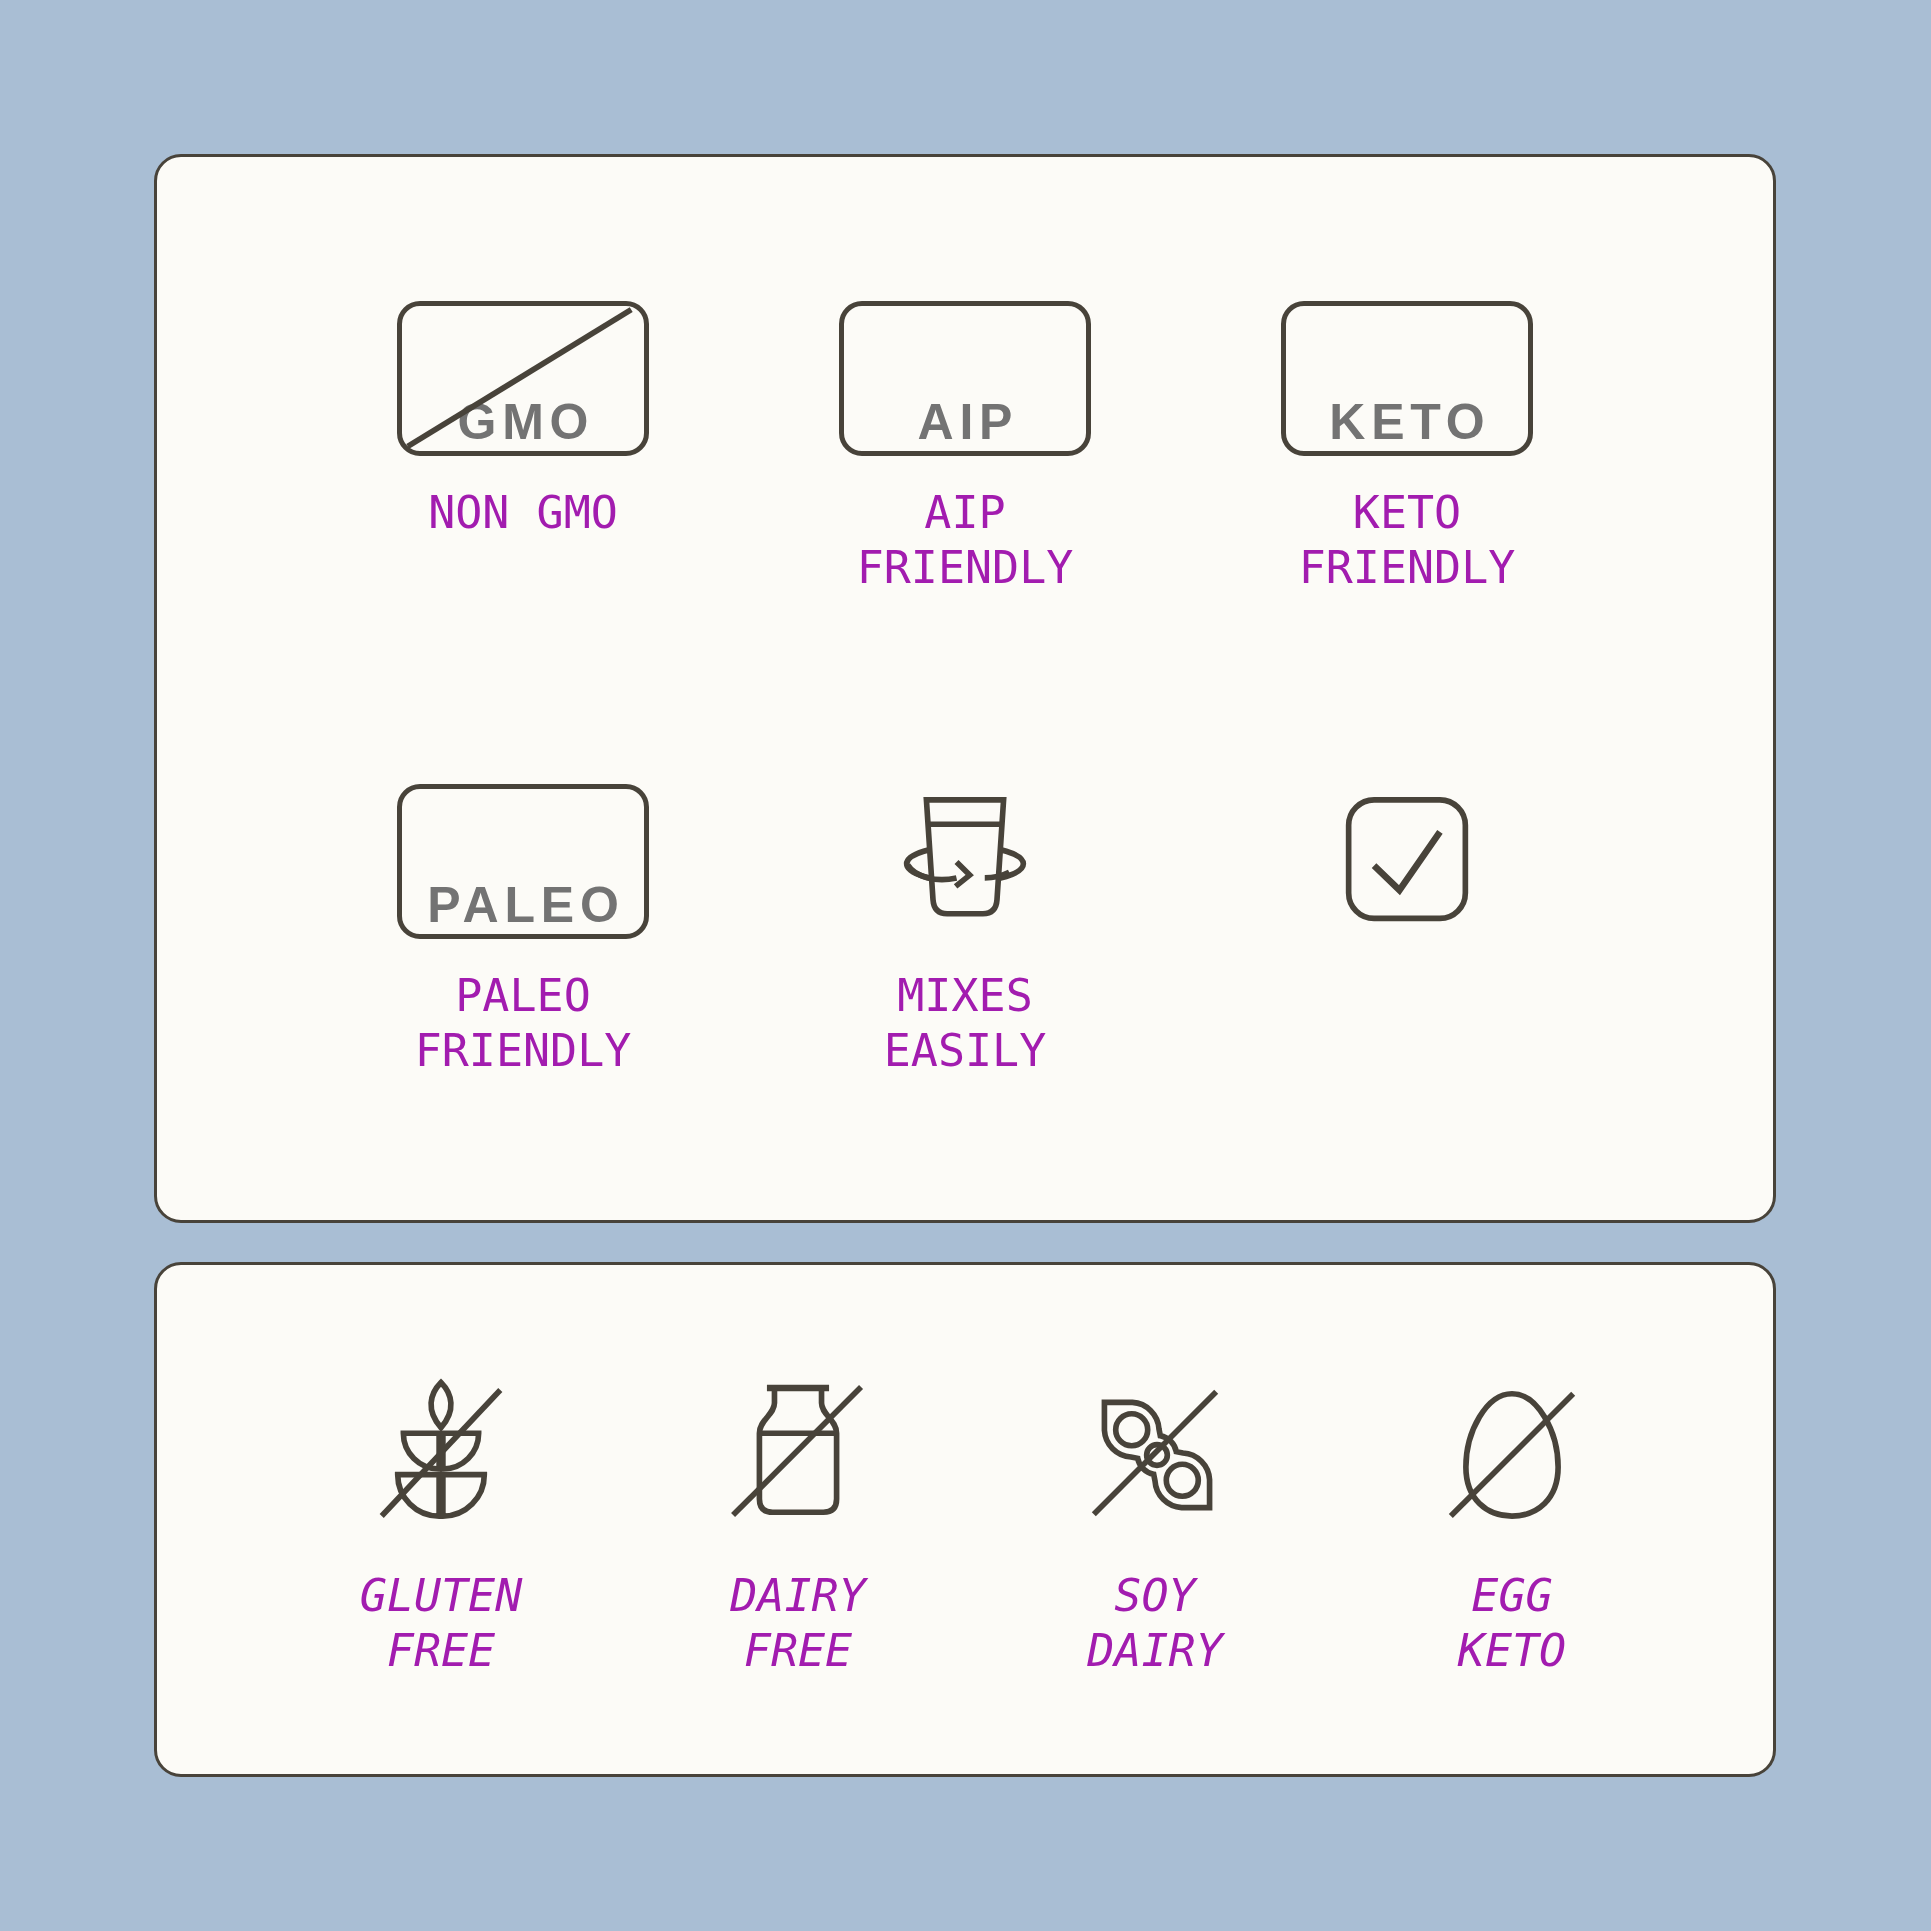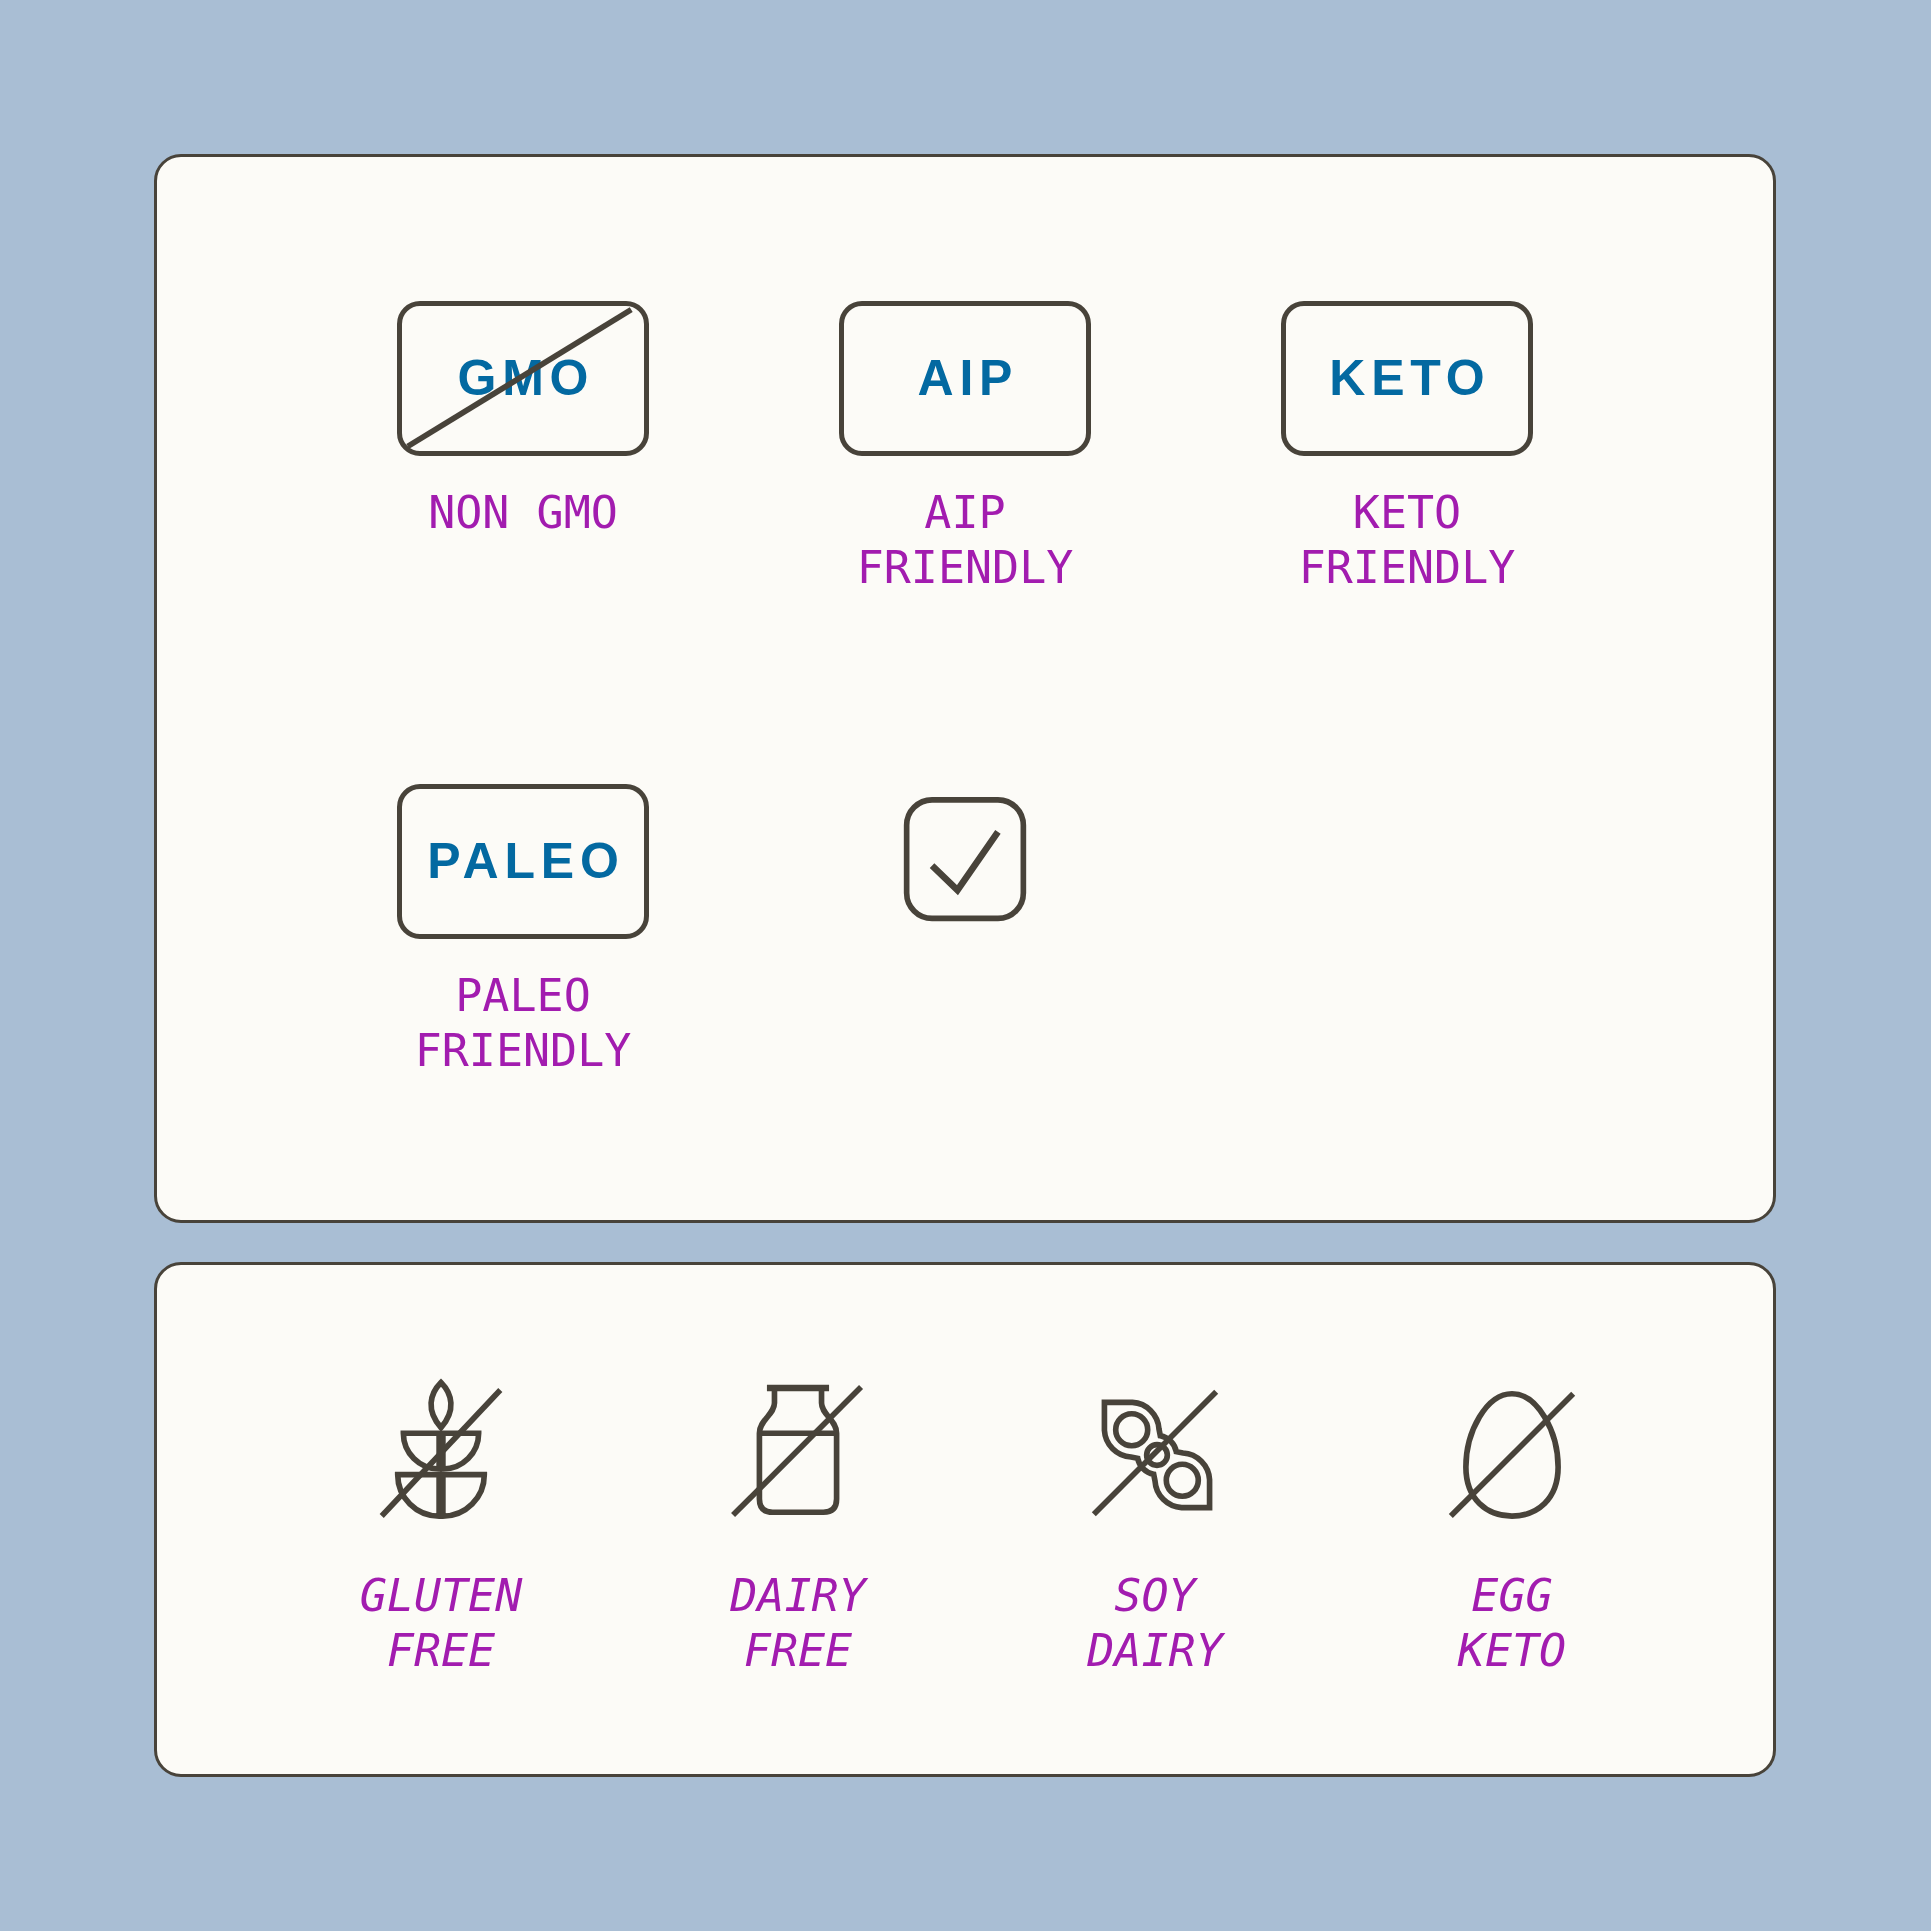--- a/index.html
+++ b/index.html
@@ -40,29 +40,29 @@
     align-items: center;
     justify-content: center;
     position: relative;
   }
   .badge {
     width: 236px; height: 145px;
     border: 5.8px solid #48433a;
     border-radius: 23px;
     box-sizing: content-box;
     display: flex;
-    align-items: center;
+    align-items: flex-end;
     justify-content: center;
     position: relative;
     font-family: "Liberation Sans", sans-serif;
     font-weight: 700;
     font-size: 50px;
     letter-spacing: 5.8px;
     padding-left: 5.8px;
-    color: #0369a1;
+    color: #737373;
   }
   .badge svg.slash-overlay {
     position: absolute;
     left: -5.8px; top: -5.8px;
   }
   .label {
     margin-top: 27px;
     font-size: 45px;
     line-height: 55px;
     text-align: center;
@@ -127,20 +127,34 @@
     <div class="cell">
       <div class="badge-box">
         <div class="badge">
           <span>PALEO</span>
         </div>
       </div>
       <div class="label">PALEO
 FRIENDLY</div>
     </div>
 
+    <div class="cell">
+      <div class="icon-box">
+        <svg width="160" height="160" viewBox="0 0 170 170">
+          <ellipse class="ink" cx="85" cy="88" rx="62" ry="19"></ellipse>
+          <path class="ink fill-card" d="M 44,20 L 51,126 Q 52,141 66,141 L 104,141 Q 118,141 119,126 L 126,20 Z"></path>
+          <line class="ink" x1="46" y1="46" x2="124" y2="46"></line>
+          <path class="ink" d="M 24,89 C 32,102 54,108 76,103"></path>
+          <path class="ink" d="M 76,86 L 90,100 L 75,112"></path>
+          <path class="ink" d="M 132,97 Q 120,103 106,103"></path>
+        </svg>
+      </div>
+      <div class="label">MIXES
+EASILY</div>
+    </div>
 
     <div class="cell">
       <div class="icon-box">
         <svg width="160" height="160" viewBox="0 0 170 170">
           <rect class="ink" x="23" y="20" width="124" height="126" rx="27"></rect>
           <path class="ink7" d="M 50,90 L 77,116 L 120,54"></path>
         </svg>
       </div>
     </div>
 

